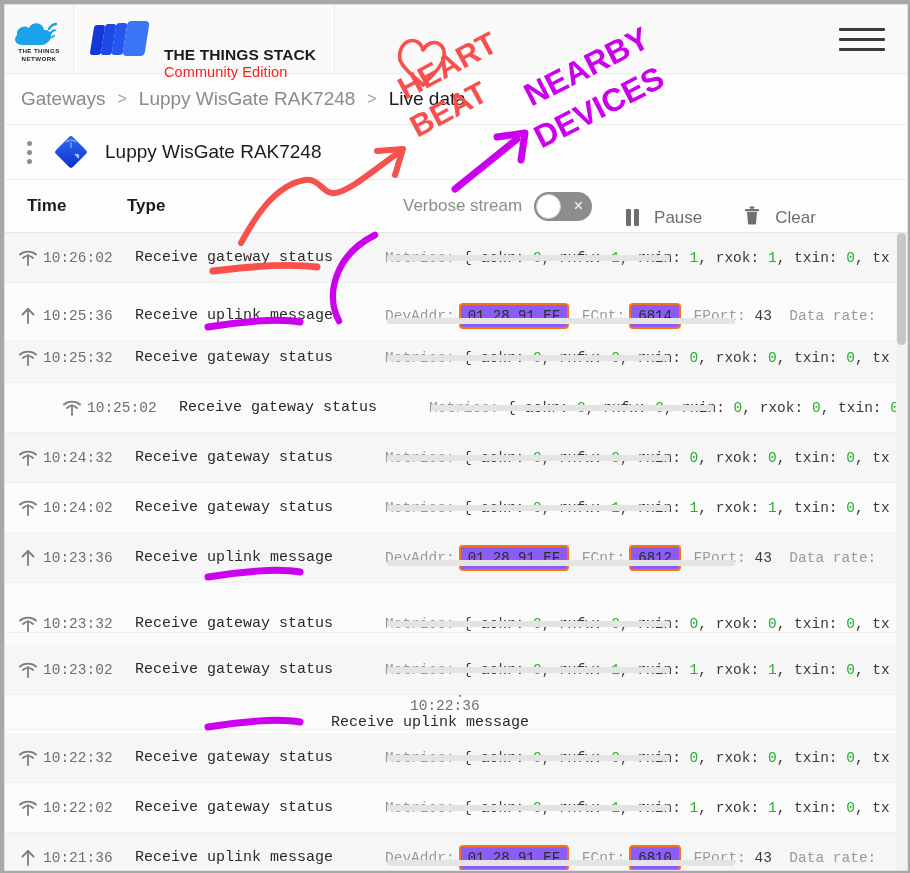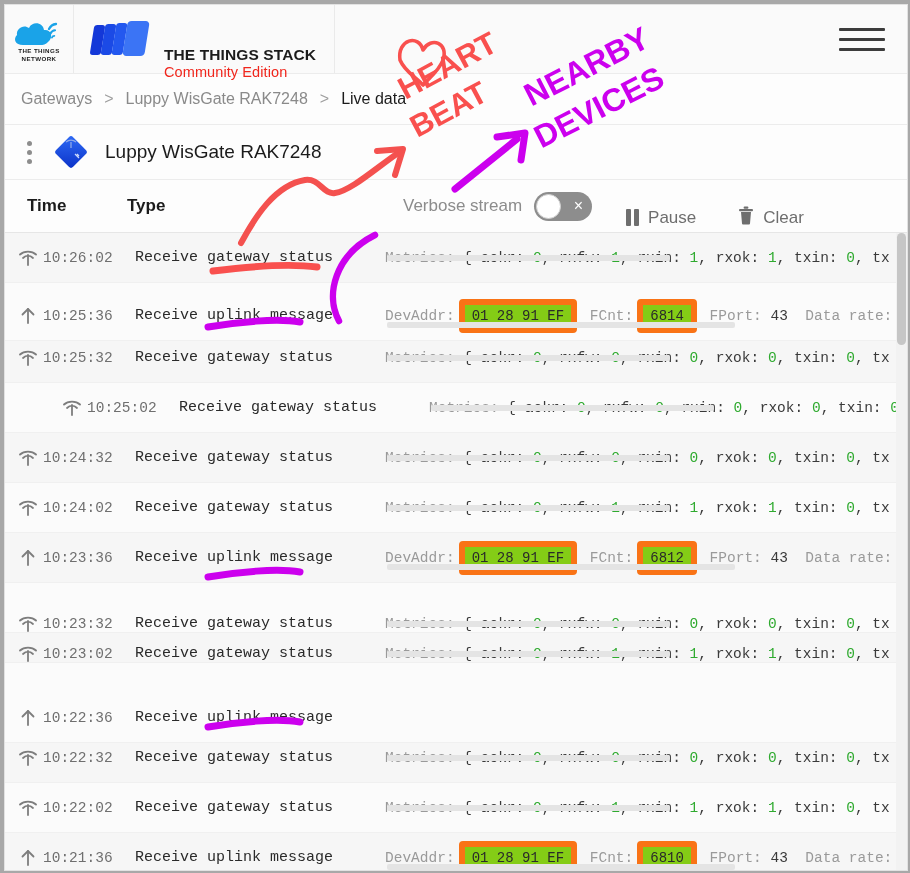--- a/index.html
+++ b/index.html
@@ -53,21 +53,21 @@
     width:62px;display:flex;flex-direction:column;justify-content:center;
     align-items:center;gap:7px;padding-right:14px;cursor:pointer;
   }
   .hamburger span{display:block;width:46px;height:3px;background:#3c3c3c;border-radius:1px;}
 
   
   .crumbbar{
     height:50px;display:flex;align-items:center;padding:0 16px;
     border-bottom:1px solid #ececec;background:#fdfdfd;
   }
-  .crumb{font-size:16px;color:#8a8a8a;}
+  .crumb{font-size:19px;color:#8a8a8a;}
   .crumb.active{color:#1b1b1b;}
   .crumb-sep{font-size:16px;color:#9e9e9e;margin:0 12px;}
 
   
   .gwrow{
     height:54px;display:flex;align-items:center;padding:0 16px;gap:14px;
     border-bottom:1px solid #ececec;background:#fdfdfd;
   }
   .kebab{display:flex;flex-direction:column;gap:4px;width:16px;align-items:center;cursor:pointer;}
   .kebab i{width:5px;height:5px;border-radius:50%;background:#8d8d8d;display:block;}
@@ -89,21 +89,21 @@
     margin-left:12px;position:relative;cursor:pointer;flex:0 0 auto;
   }
   .toggle .knob{
     position:absolute;left:2px;top:2px;width:25px;height:25px;border-radius:50%;
     background:#ffffff;border:1px solid #cfcfcf;box-sizing:border-box;
   }
   .toggle .xmark{
     position:absolute;right:9px;top:50%;transform:translateY(-50%);
     color:#fff;font-size:16px;line-height:1;
   }
-  .tb-btn{display:flex;align-items:center;gap:9px;color:#6e6e6e;cursor:pointer;margin-top:23px;}
+  .tb-btn{display:flex;align-items:center;gap:15px;color:#6e6e6e;cursor:pointer;margin-top:23px;}
   .tb-pause{margin-left:34px;}
   .tb-clear{margin-left:42px;}
   .pause-ico{display:flex;gap:3px;}
   .pause-ico i{display:block;width:5px;height:17px;background:#6e6e6e;border-radius:1px;}
 
   
   .stream{position:relative;height:638px;overflow:hidden;background:#fbfbfb;}
   .row{
     position:absolute;left:0;right:0;height:50px;
     border-bottom:1px solid #f0f0f0;display:flex;align-items:center;
@@ -119,21 +119,21 @@
     width:250px;font-family:"Liberation Mono", monospace;font-size:15px;color:#2a2a2a;
   }
   .r-prev{
     flex:1;font-family:"Liberation Mono", monospace;font-size:14.5px;
     color:#9a9a9a;white-space:nowrap;position:relative;overflow:hidden;
   }
   .r-prev .g{color:#2faa2f;}
   .r-prev .k{color:#9a9a9a;}
   .r-prev .d{color:#3a3a3a;}
   .chip{
-    display:inline-block;border:6px solid #f97316;background:#84cc16;border-radius:4px;
+    display:inline-block;border:2px solid #f97316;background:#8b5cf6;border-radius:4px;
     padding:3px 7px;color:#2a2a2a;font-size:14px;margin:0 4px;vertical-align:middle;
   }
   .ubar{
     position:absolute;left:2px;bottom:5px;height:6px;background:#e4e4e4;border-radius:2px;
   }
 
   
   .sbtrack{position:absolute;right:0;top:0;width:11px;height:638px;background:#f2f2f2;}
   .sbthumb{position:absolute;right:1px;top:0;width:9px;height:112px;background:#c6c6c6;border-radius:5px;}
 
@@ -275,31 +275,31 @@
           <svg width="18" height="16" viewBox="0 0 18 16">
             <path d="M1 4.5 C5 0.6 13 0.6 17 4.5" stroke="#7d7d7d" stroke-width="1.8" fill="none" stroke-linecap="round"></path>
             <path d="M4 8 C7 5.2 11 5.2 14 8" stroke="#7d7d7d" stroke-width="1.8" fill="none" stroke-linecap="round"></path>
             <path d="M9 5 L9 15" stroke="#7d7d7d" stroke-width="1.8" stroke-linecap="round"></path>
           </svg>
         </div>
         <div class="r-time">10:22:32</div>
         <div class="r-type">Receive gateway status</div>
         <div class="r-prev"><span class="k">Metrics:</span> <span class="d">{</span> <span class="d">ackr:</span> <span class="g">0</span><span class="d">,</span> <span class="d">rxfw:</span> <span class="g">0</span><span class="d">,</span> <span class="d">rxin:</span> <span class="g">0</span><span class="d">,</span> <span class="d">rxok:</span> <span class="g">0</span><span class="d">,</span> <span class="d">txin:</span> <span class="g">0</span><span class="d">, tx</span><span class="ubar" style="width:283px;"></span></div>
       </div>
-      <div class="row norm" style="top: 460px;">
+      <div class="row norm" style="top: 447px; flex-direction: column;">
         <div class="r-ico">
           <svg width="16" height="18" viewBox="0 0 16 18">
             <path d="M8 16 L8 2" stroke="#7d7d7d" stroke-width="1.8" stroke-linecap="round"></path>
             <path d="M2.5 7.5 L8 2 L13.5 7.5" stroke="#7d7d7d" stroke-width="1.8" fill="none" stroke-linecap="round" stroke-linejoin="round"></path>
           </svg>
         </div>
         <div class="r-time">10:22:36</div>
         <div class="r-type">Receive uplink message</div>
       </div>
-      <div class="row alt" style="top: 380px; align-items: flex-end;">
+      <div class="row alt" style="top: 412px;">
         <div class="r-ico">
           <svg width="18" height="16" viewBox="0 0 18 16">
             <path d="M1 4.5 C5 0.6 13 0.6 17 4.5" stroke="#7d7d7d" stroke-width="1.8" fill="none" stroke-linecap="round"></path>
             <path d="M4 8 C7 5.2 11 5.2 14 8" stroke="#7d7d7d" stroke-width="1.8" fill="none" stroke-linecap="round"></path>
             <path d="M9 5 L9 15" stroke="#7d7d7d" stroke-width="1.8" stroke-linecap="round"></path>
           </svg>
         </div>
         <div class="r-time">10:23:02</div>
         <div class="r-type">Receive gateway status</div>
         <div class="r-prev"><span class="k">Metrics:</span> <span class="d">{</span> <span class="d">ackr:</span> <span class="g">0</span><span class="d">,</span> <span class="d">rxfw:</span> <span class="g">1</span><span class="d">,</span> <span class="d">rxin:</span> <span class="g">1</span><span class="d">,</span> <span class="d">rxok:</span> <span class="g">1</span><span class="d">,</span> <span class="d">txin:</span> <span class="g">0</span><span class="d">, tx</span><span class="ubar" style="width:283px;"></span></div>

